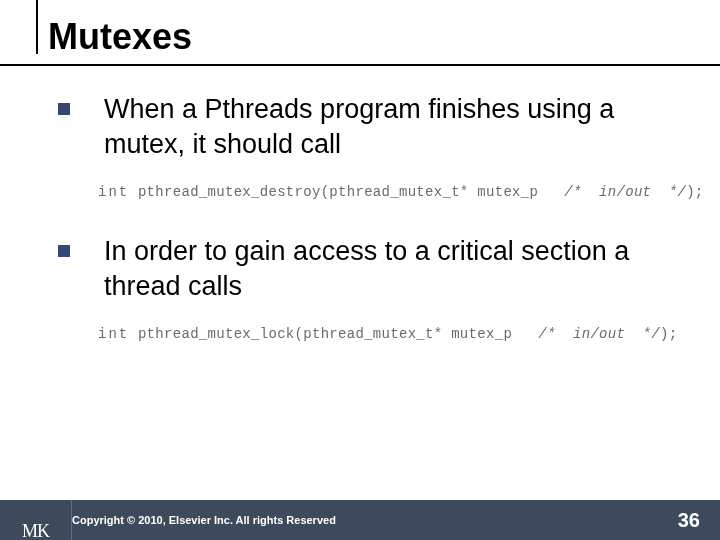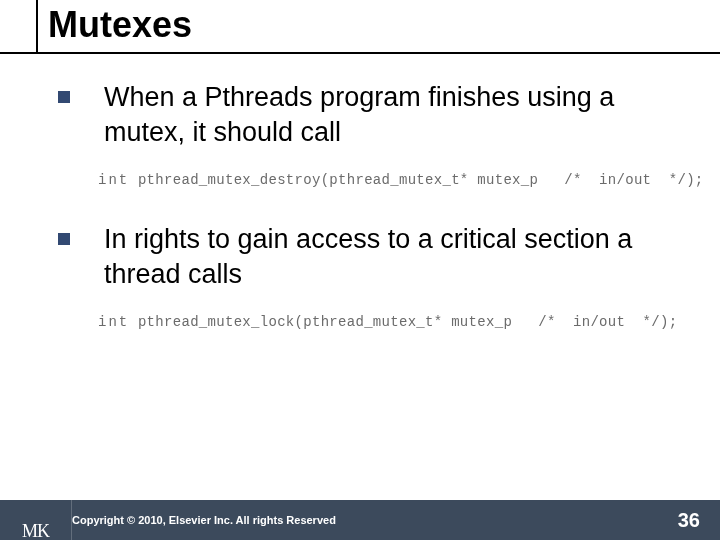--- a/index.html
+++ b/index.html
@@ -6,21 +6,21 @@
   body {
     width: 720px;
     height: 540px;
     background: #ffffff;
     font-family: Arial, Helvetica, sans-serif;
     position: relative;
     overflow: hidden;
   }
   .title-wrap {
     position: relative;
-    padding: 2px 0 0 0;
+    padding: 14px 0 0 0;
   }
   .vline {
     position: absolute;
     left: 36px;
     top: 0;
     width: 2px;
     height: 54px;
     background: #000;
   }
   .title {
@@ -65,20 +65,21 @@
     padding-left: 40px;
     margin-top: 22px;
     margin-bottom: 34px;
     letter-spacing: 0.3px;
     white-space: pre;
   }
   .code-kw {
     letter-spacing: 2px;
   }
   .code-comment {
+    font-style: italic;
   }
   .footer {
     position: absolute;
     bottom: 0;
     left: 0;
     width: 720px;
     height: 40px;
     background: #3c4a5c;
     display: flex;
     align-items: center;
@@ -134,21 +135,21 @@
 
   <div class="bullet-row">
     <div class="bullet"></div>
     <div class="bullet-text">When a Pthreads program finishes using a mutex, it should call</div>
   </div>
 
   <div class="code-line"><span class="code-kw">int</span><span> pthread_mutex_destroy(pthread_mutex_t* mutex_p   </span><span class="code-comment">/*  in/out  */</span><span>);</span></div>
 
   <div class="bullet-row">
     <div class="bullet"></div>
-    <div class="bullet-text">In rights to gain access to a critical section a thread calls</div>
+    <div class="bullet-text">In order to gain access to a critical section a thread calls</div>
   </div>
 
   <div class="code-line"><span class="code-kw">int</span><span> pthread_mutex_lock(pthread_mutex_t* mutex_p   </span><span class="code-comment">/*  in/out  */</span><span>);</span></div>
 
 </div>
 
 <div class="footer">
   <div class="logo-box">
     <div class="logo-main">MK</div>
     <div class="logo-sub">MORGAN KAUFMANN</div>

